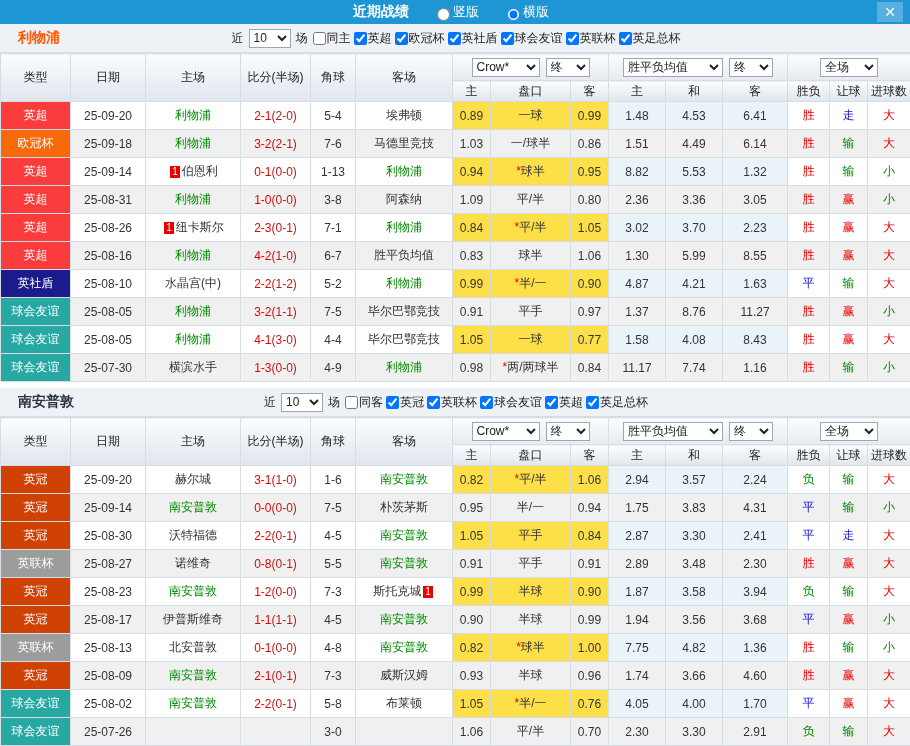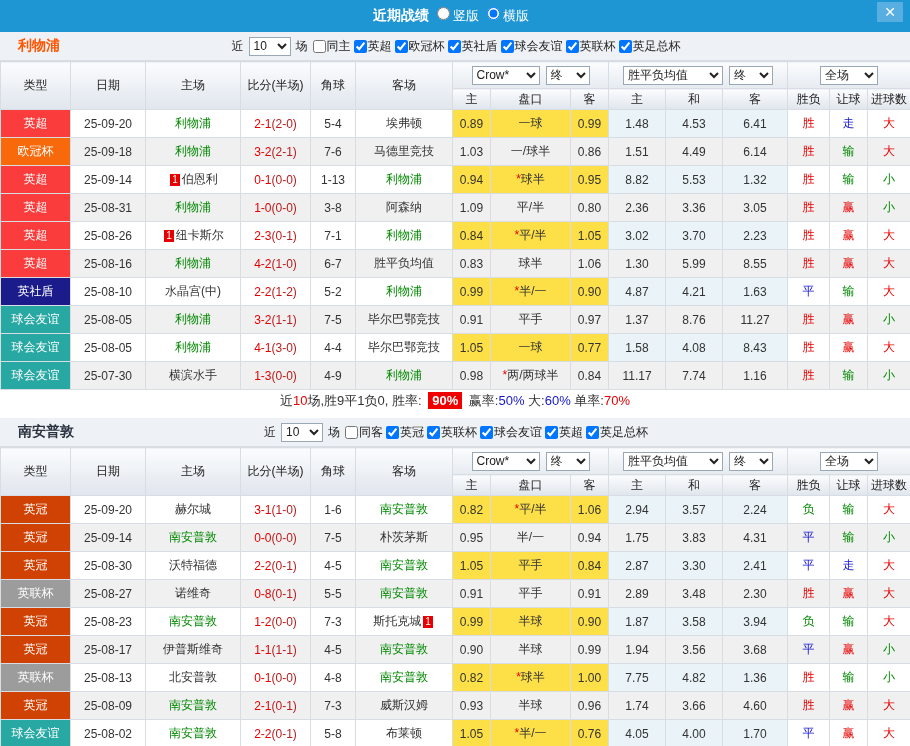--- a/index.html
+++ b/index.html
@@ -1,21 +1,21 @@
 <!DOCTYPE html>
 <html><head>
 <meta charset="utf-8">
 <style>
   html,body{margin:0;padding:0;}
   body{width:910px;height:746px;overflow:hidden;background:#fff;
        font-family:"Liberation Sans","DejaVu Sans",sans-serif;font-size:12px;color:#333;}
   
-  .titlebar{height:32px;background:#1e96d3;position:relative;display:flex;align-items:center;justify-content:center;color:#fff;}
+  .titlebar{height:24px;background:#1e96d3;position:relative;display:flex;align-items:center;justify-content:center;color:#fff;gap:20px;}
   .tb-title{font-weight:bold;font-size:14px;margin-right:8px;}
-  .tb-radio{display:inline-flex;align-items:flex-start;margin-right:8px;font-size:13px;cursor:pointer;}
+  .tb-radio{display:inline-flex;align-items:flex-end;margin-right:8px;font-size:13px;cursor:pointer;}
   .tb-radio input{margin:0 3px 0 0;}
   .close-btn{position:absolute;right:7px;top:2px;width:26px;height:20px;background:#58aee0;color:#fff;
              text-align:center;line-height:20px;font-weight:bold;font-size:14px;cursor:pointer;}
   
   .section + .section{margin-top:6px;}
   .sec-hd{height:28px;background:#eef1f5;position:relative;display:flex;align-items:center;justify-content:center;
           border-bottom:1px solid #d8dde3;}
   .team-name{position:absolute;left:18px;font-weight:bold;font-size:14px;}
   .sec-filters{display:flex;align-items:center;font-size:12px;color:#222;}
   .sec-filters > span{margin:0 2px;}
@@ -307,21 +307,20 @@
             <td class="codds">0.84</td>
             <td class="cavg">11.17</td>
             <td class="cavg">7.74</td>
             <td class="cavg">1.16</td>
             <td class="t-red">胜</td>
             <td class="t-green">输</td>
             <td class="t-green">小</td>
           </tr>
         </tbody>
       </table>
-      <div class="summary"><span class="sm-plain">近</span><span class="sm-red">10</span><span class="sm-plain">场,胜9平1负0, 胜率: </span><span class="sm-badge">90%</span><span class="sm-plain"> 赢率:</span><span class="sm-blue">50%</span><span class="sm-plain"> 大:</span><span class="sm-blue">60%</span><span class="sm-plain"> 单率:</span><span class="sm-red">70%</span></div>
     </div>
     <div class="section">
       <div class="sec-hd">
         <span class="team-name" style="color: rgb(43, 51, 64);">南安普敦</span>
         <div class="sec-filters">
           <span>近</span>
           <select class="hdr-select" style="width: 42px;"><option>10</option></select>
           <span>场</span>
           <label class="chk">
             <input type="checkbox" style="">

